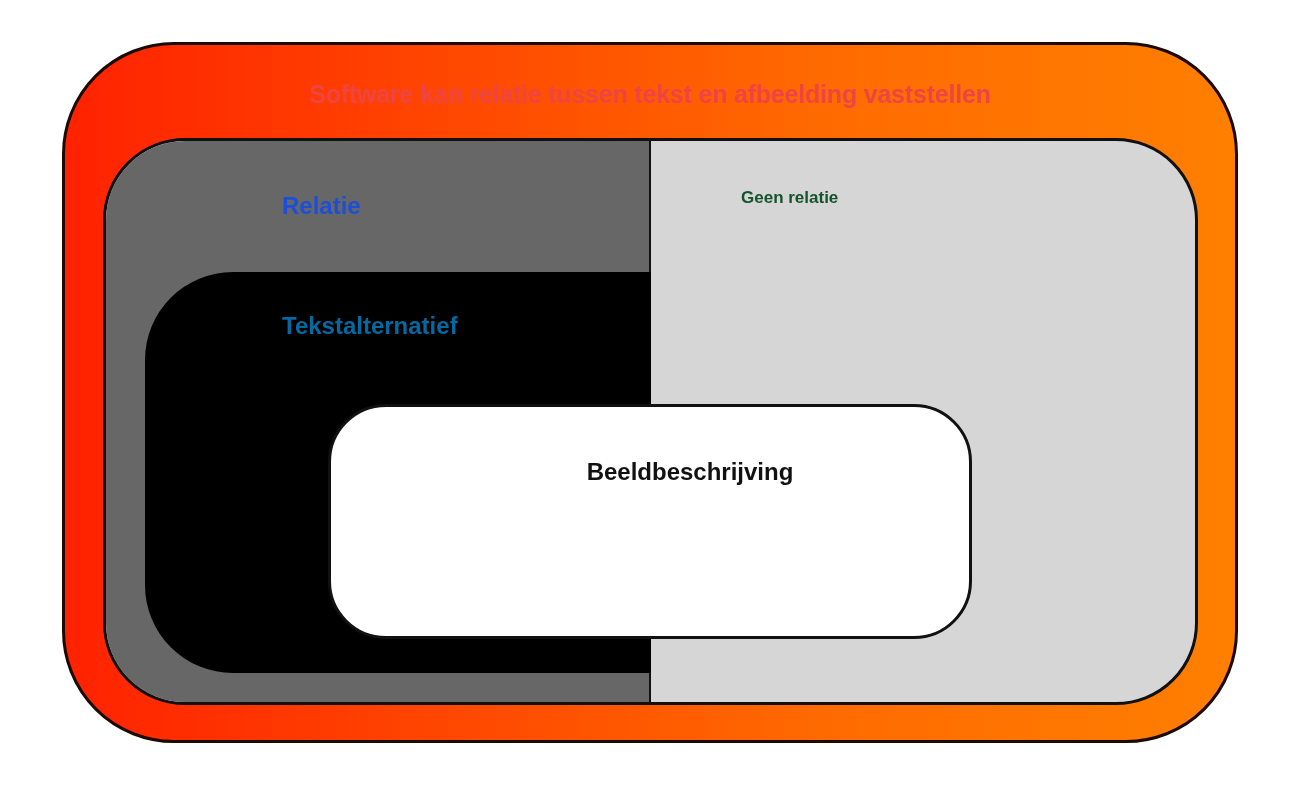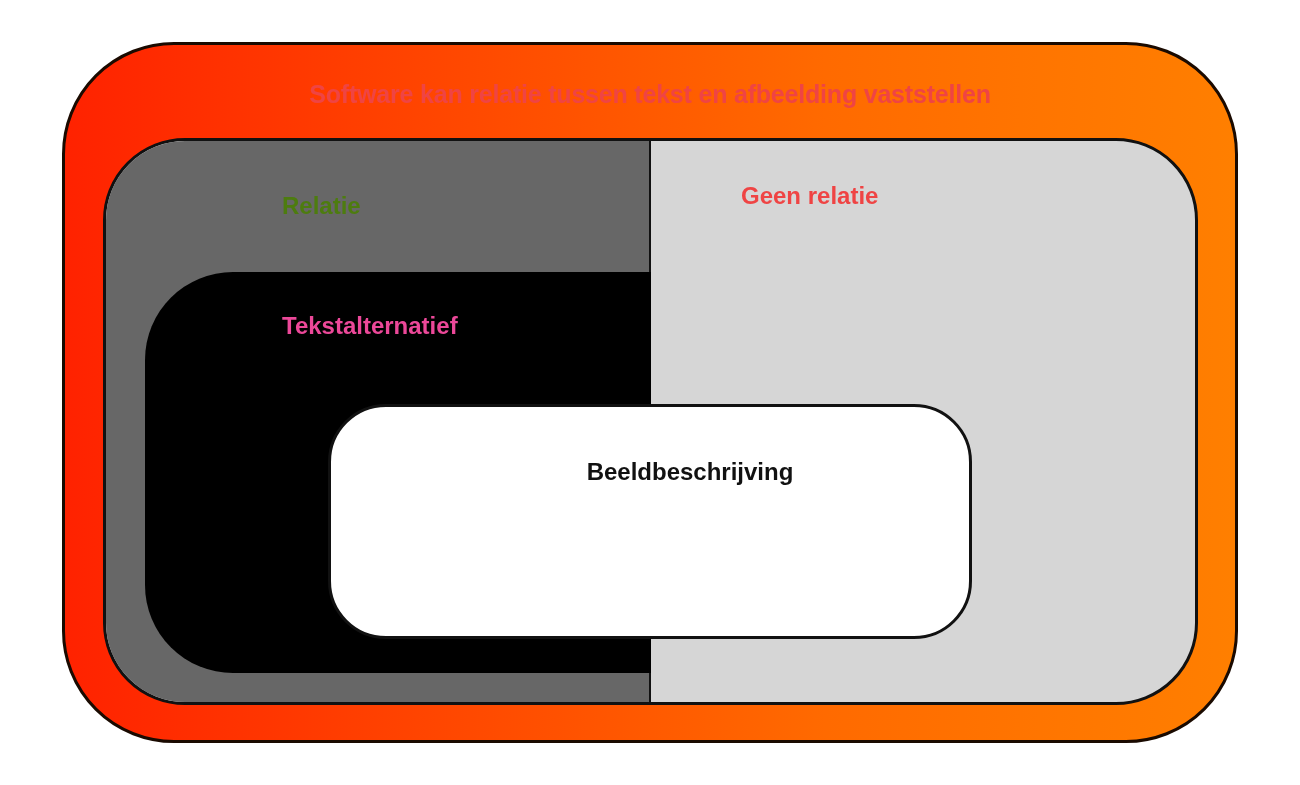--- a/index.html
+++ b/index.html
@@ -17,27 +17,27 @@
     }
     .container {
       left: 103px; top: 138px; width: 1095px; height: 567px;
       border: 3px solid #111; border-radius: 82px; overflow: hidden;
       background: #d6d6d6;
     }
     .rel-half {
       left: 0; top: 0; width: 545px; height: 100%;
       background: #676767; border-right: 2px solid #111;
     }
-    .label-rel { left: 282px; top: 192px; font-size: 24px; font-weight: bold; color: #4d7c0f; }
-    .label-geen { left: 741px; top: 182px; font-size: 24px; font-weight: bold; color: #ef4444; }
+    .label-rel { left: 282px; top: 192px; font-size: 24px; font-weight: bold; color: #1d4ed8; }
+    .label-geen { left: 741px; top: 188px; font-size: 17px; font-weight: bold; color: #14532d; }
     .black {
       left: 145px; top: 272px; width: 506px; height: 401px;
       background: #000000; border-radius: 88px 0 0 88px;
     }
-    .label-tekst { left: 282px; top: 312px; font-size: 24px; font-weight: bold; color: #ec4899; }
+    .label-tekst { left: 282px; top: 312px; font-size: 24px; font-weight: bold; color: #0369a1; }
     .white {
       left: 328px; top: 404px; width: 644px; height: 235px;
       background: #ffffff; border: 3px solid #111; border-radius: 58px;
     }
     .label-beeld { left: 328px; top: 458px; width: 724px; text-align: center;
       font-size: 24px; font-weight: bold; color: #111111; }
   </style>
 </head>
 <body>
 

